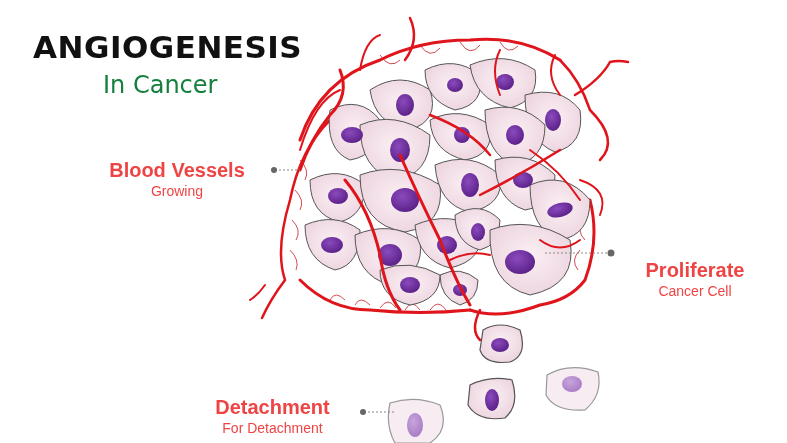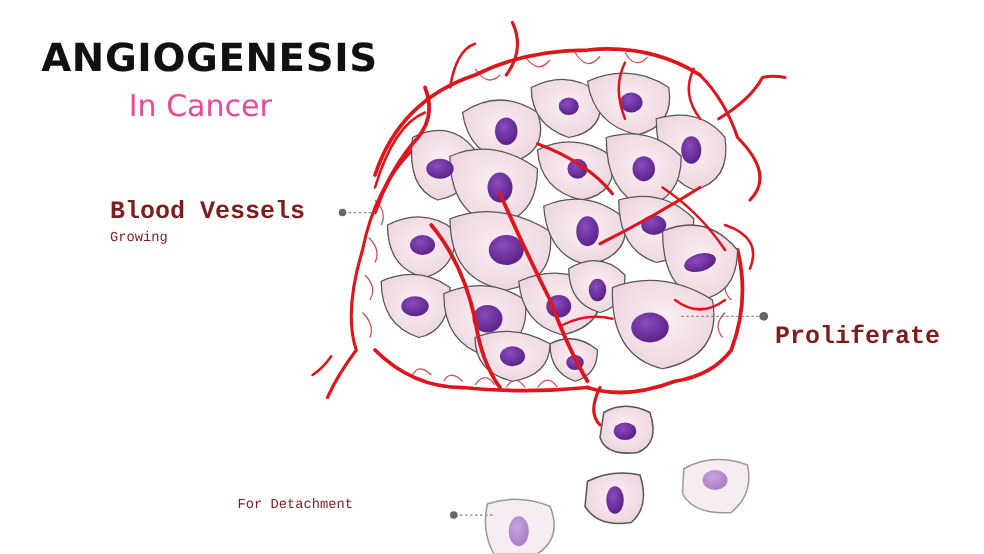--- a/index.html
+++ b/index.html
@@ -25,39 +25,39 @@
       letter-spacing: 0.5px;
       color: #111111;
       line-height: 34px;
     }
     .subtitle {
       position: absolute;
       left: 103px;
       top: 70px;
       font-family: "DejaVu Sans", sans-serif;
       font-size: 24px;
-      color: #ec4899;
+      color: #15803d;
       line-height: 30px;
     }
     .label {
       position: absolute;
-      text-align: left;
-      color: #7f1d1d;
-      font-family: Liberation Mono, monospace;
+      text-align: center;
+      color: #ef4444;
+      font-family: Liberation Sans, sans-serif;
     }
     .label .main {
       display: block;
       font-weight: bold;
       font-size: 20px;
       line-height: 24px;
       white-space: nowrap;
     }
     .label .sub {
       display: block;
-      font-size: 11px;
+      font-size: 14px;
       line-height: 18px;
       white-space: nowrap;
     }
     .diagram-svg {
       position: absolute;
       left: 0;
       top: 0;
     }
   </style>
 </head>
@@ -188,19 +188,21 @@
   <div class="title">ANGIOGENESIS</div>
   <div class="subtitle">In Cancer</div>
 
   <div class="label" style="left: 88px; top: 158px; width: 178px;">
     <span class="main">Blood Vessels</span>
     <span class="sub">Growing</span>
   </div>
 
   <div class="label" style="left: 620px; top: 258px; width: 150px;">
     <span class="main">Proliferate</span>
+    <span class="sub">Cancer Cell</span>
   </div>
 
   <div class="label" style="left: 190px; top: 395px; width: 165px;">
+    <span class="main">Detachment</span>
     <span class="sub">For Detachment</span>
   </div>
 
 </div>
 
 </body></html>

